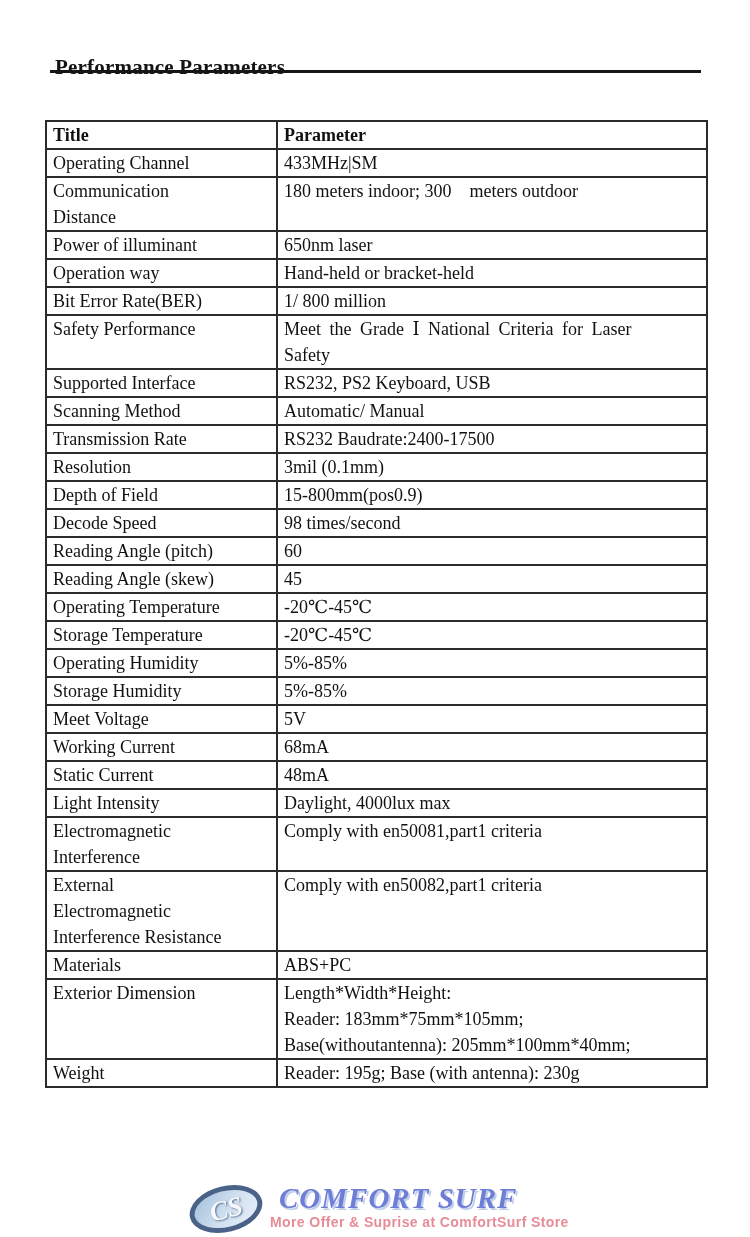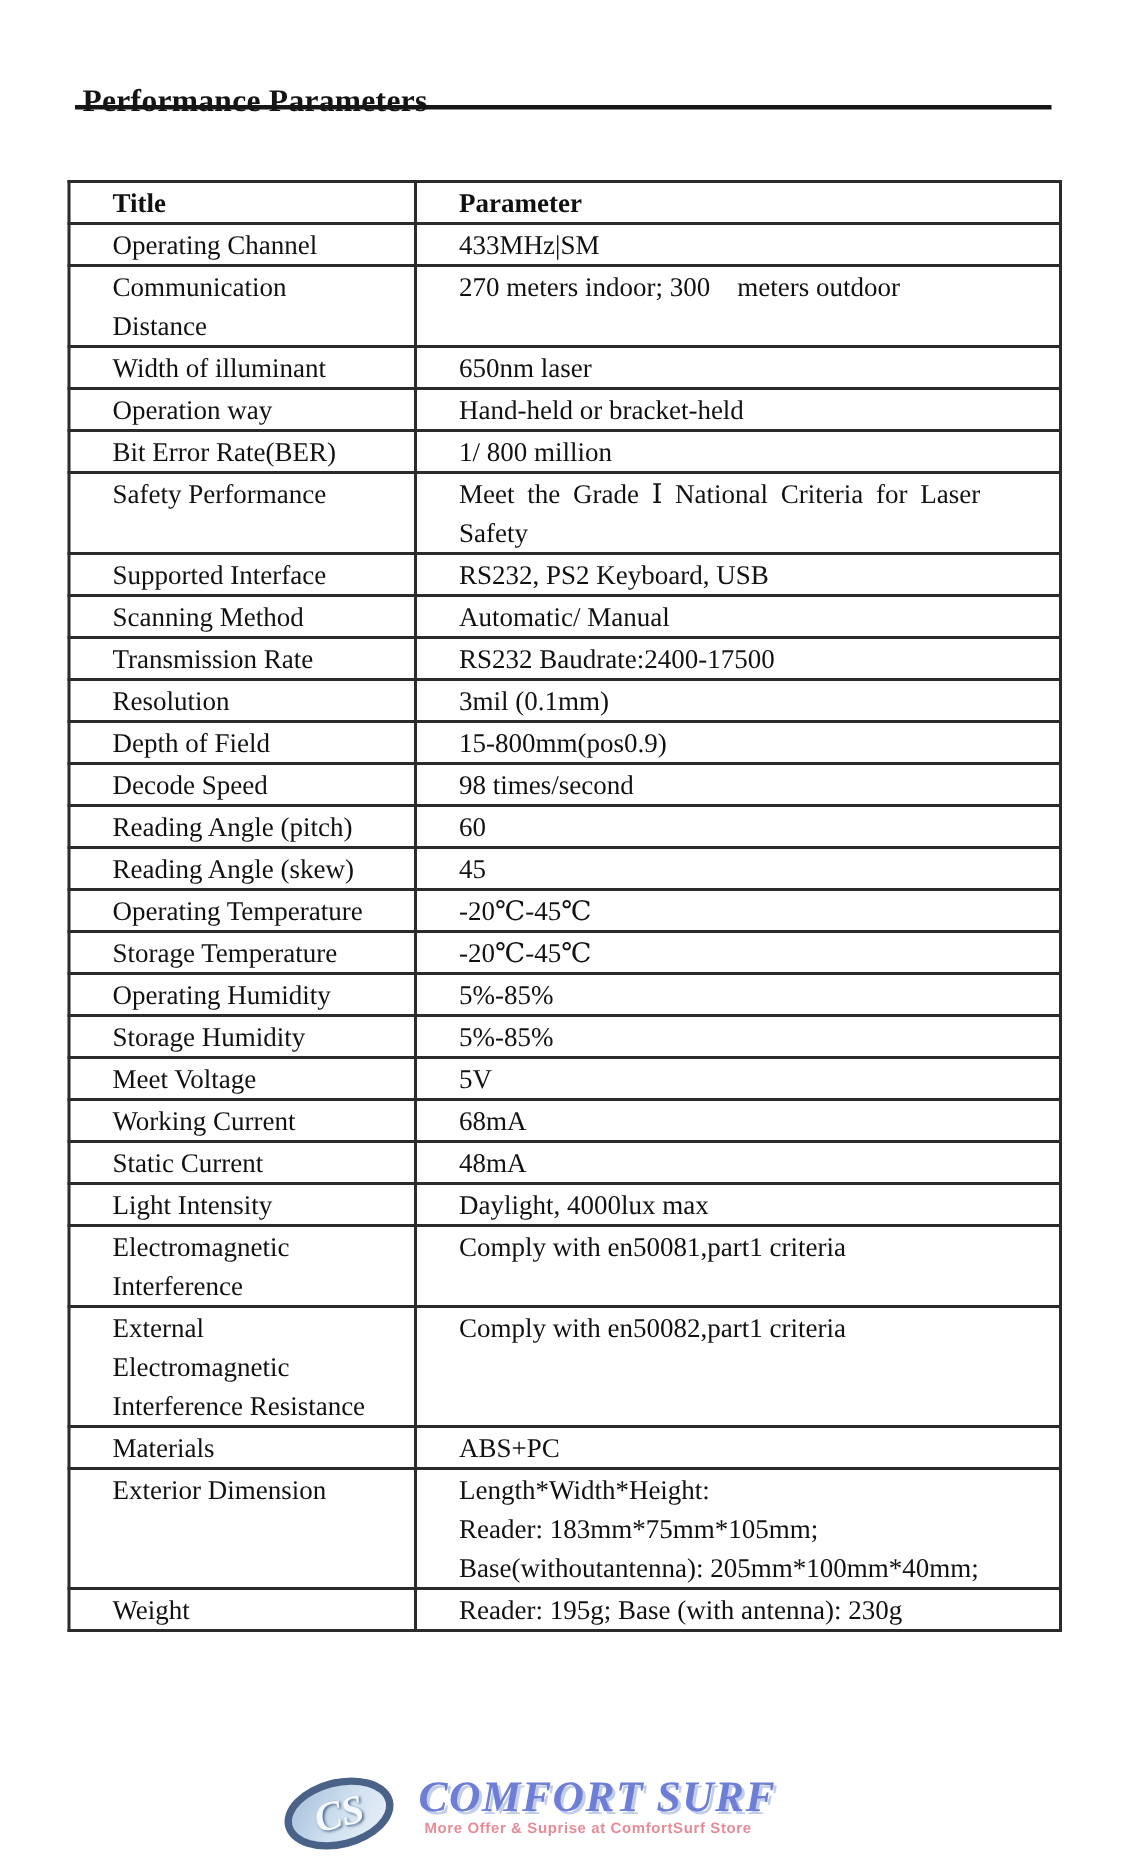--- a/index.html
+++ b/index.html
@@ -32,21 +32,21 @@
     border-collapse: collapse;
     table-layout: fixed;
   }
   table.spec col.c1 { width: 231px; }
   table.spec col.c2 { width: 430px; }
   table.spec td, table.spec th {
     border: 2px solid #2b2b2b;
     vertical-align: top;
     font-size: 18px;
     line-height: 26px;
-    padding: 0 28px;
+    padding: 0 6px;
     white-space: pre-wrap;
     font-weight: normal;
     text-align: left;
     overflow: hidden;
   }
   table.spec th { font-weight: bold; }
   td.justify { word-spacing: 4px; }
   
   .watermark {
     position: absolute;
@@ -82,24 +82,24 @@
     font-weight: bold;
     font-size: 29px;
     letter-spacing: 1px;
     color: #4f61cd;
     text-shadow: 2px 2px 0 rgba(176, 192, 229, 0.95);
     white-space: nowrap;
     text-align: center;
   }
   .wm-tagline {
     position: absolute;
-    left: 283px; top: 1214px;
+    left: 270px; top: 1214px;
     font-family: "Liberation Sans", "DejaVu Sans", sans-serif;
     font-weight: bold;
-    font-size: 10px;
+    font-size: 14px;
     letter-spacing: 0.4px;
     color: #e2737f;
     white-space: nowrap;
   }
 </style>
 </head>
 <body>
 
 <h1 class="doc-title">Performance Parameters</h1>
 <div class="title-rule"></div>
@@ -116,25 +116,25 @@
     </tr>
 
   <tr>
     <td>Operating Channel</td>
     <td>433MHz|SM</td>
   </tr>
 
   <tr>
     <td>Communication
 Distance</td>
-    <td>270 meters indoor; 300    meters outdoor</td>
-  </tr>
-
-  <tr>
-    <td>Width of illuminant</td>
+    <td>180 meters indoor; 300    meters outdoor</td>
+  </tr>
+
+  <tr>
+    <td>Power of illuminant</td>
     <td>650nm laser</td>
   </tr>
 
   <tr>
     <td>Operation way</td>
     <td>Hand-held or bracket-held</td>
   </tr>
 
   <tr>
     <td>Bit Error Rate(BER)</td>

